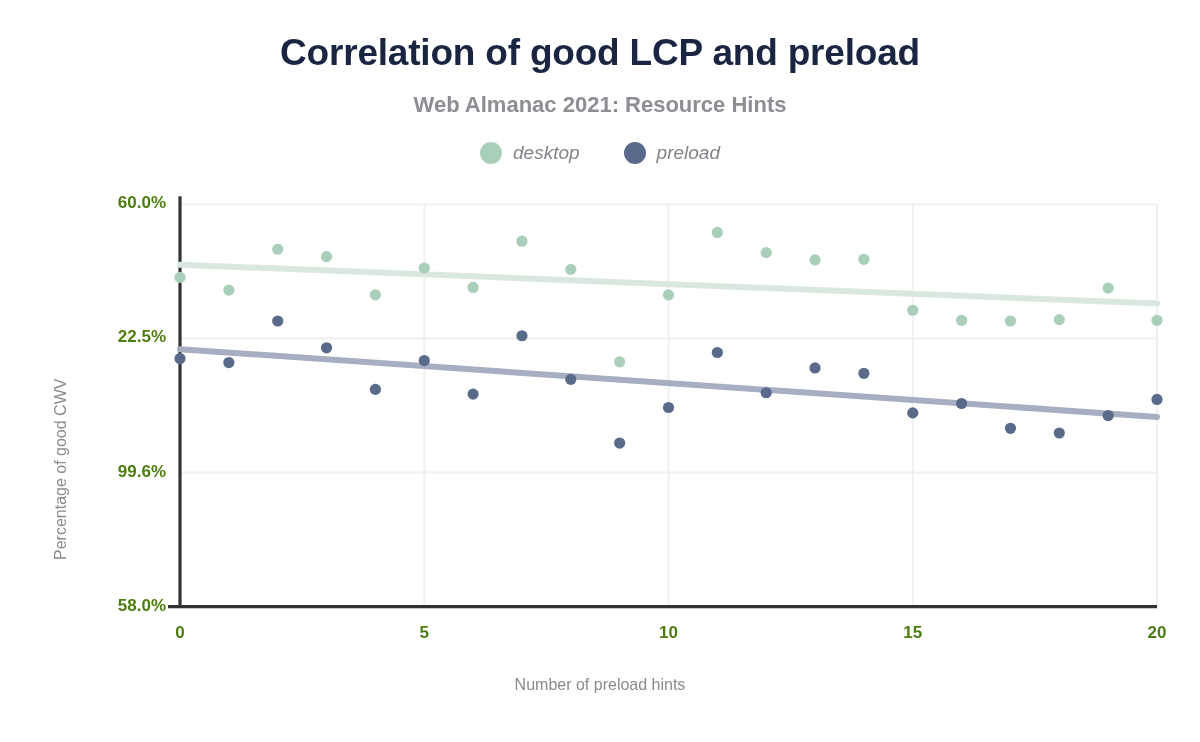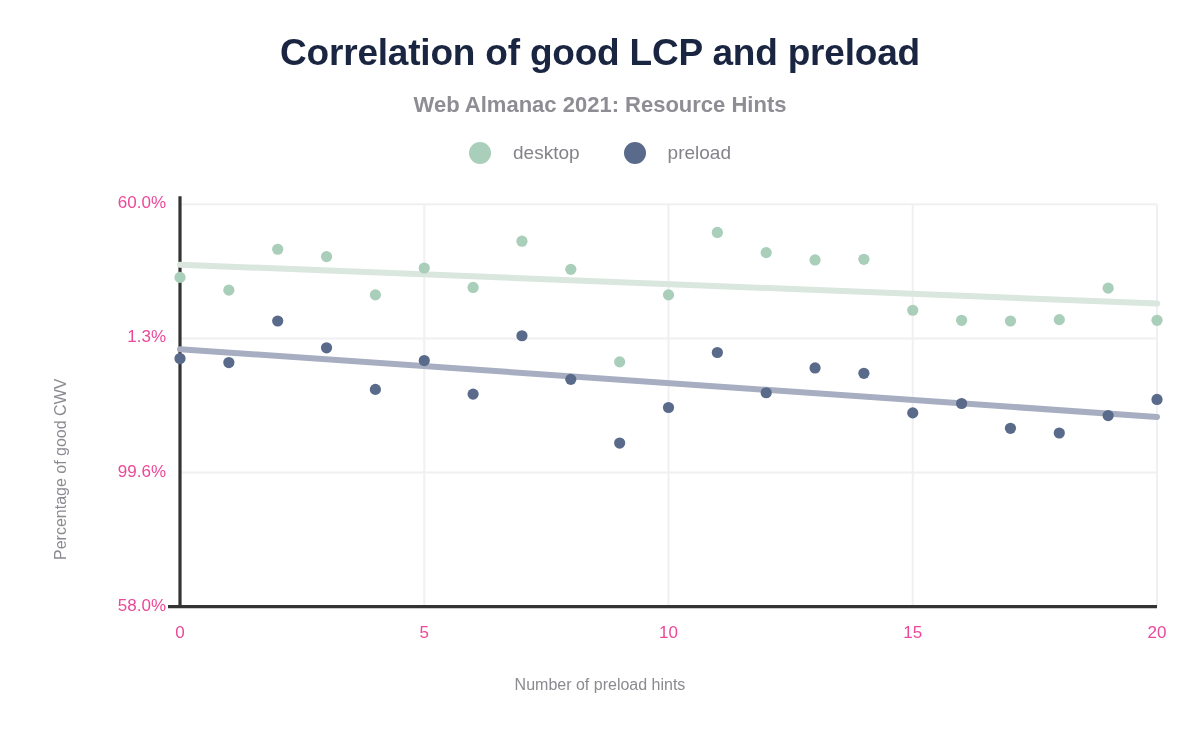--- a/index.html
+++ b/index.html
@@ -50,21 +50,22 @@
     left: 0;
     width: 1200px;
     display: flex;
     justify-content: center;
     align-items: center;
     gap: 44px;
   }
   .legend-item {
     display: flex;
     align-items: center;
-    gap: 22px;
+    gap: 11px;
+    font-style: italic;
   }
   .legend-swatch {
     width: 22px;
     height: 22px;
     border-radius: 50%;
     display: block;
   }
   .legend-label {
     font-size: 19px;
     color: #83838a;
@@ -90,22 +91,23 @@
   }
   #y-axis-title {
     top: 0;
     left: 0;
     transform-origin: 0 0;
     transform: translate(52px, 560px) rotate(-90deg);
   }
   .tick-label {
     position: absolute;
     font-size: 17px;
-    color: #ec4899;
+    color: #4d7c0f;
     white-space: nowrap;
+    font-weight: bold;
   }
   .ytick {
     text-align: right;
     width: 90px;
   }
   .xtick {
     text-align: center;
     width: 60px;
   }
 </style>
@@ -192,21 +194,21 @@
         <circle cx="1010.4499999999999" cy="428.3026666666667" r="5.6" fill="#5a6a8a"></circle>
         <circle cx="1059.3000000000002" cy="432.99733333333336" r="5.6" fill="#5a6a8a"></circle>
         <circle cx="1108.15" cy="415.56000000000006" r="5.6" fill="#5a6a8a"></circle>
         <circle cx="1157" cy="399.46400000000006" r="5.6" fill="#5a6a8a"></circle>
       </g>
   </svg>
 
   <div id="y-tick-layer">
       <div class="tick-label ytick" style="left: 76px; top: 595.7px;">58.0%</div>
       <div class="tick-label ytick" style="left: 76px; top: 461.567px;">99.6%</div>
-      <div class="tick-label ytick" style="left: 76px; top: 327.433px;">1.3%</div>
+      <div class="tick-label ytick" style="left: 76px; top: 327.433px;">22.5%</div>
       <div class="tick-label ytick" style="left: 76px; top: 193.3px;">60.0%</div>
     </div>
   <div id="x-tick-layer">
       <div class="tick-label xtick" style="left: 150px; top: 622.7px;">0</div>
       <div class="tick-label xtick" style="left: 394.25px; top: 622.7px;">5</div>
       <div class="tick-label xtick" style="left: 638.5px; top: 622.7px;">10</div>
       <div class="tick-label xtick" style="left: 882.75px; top: 622.7px;">15</div>
       <div class="tick-label xtick" style="left: 1127px; top: 622.7px;">20</div>
     </div>
 

